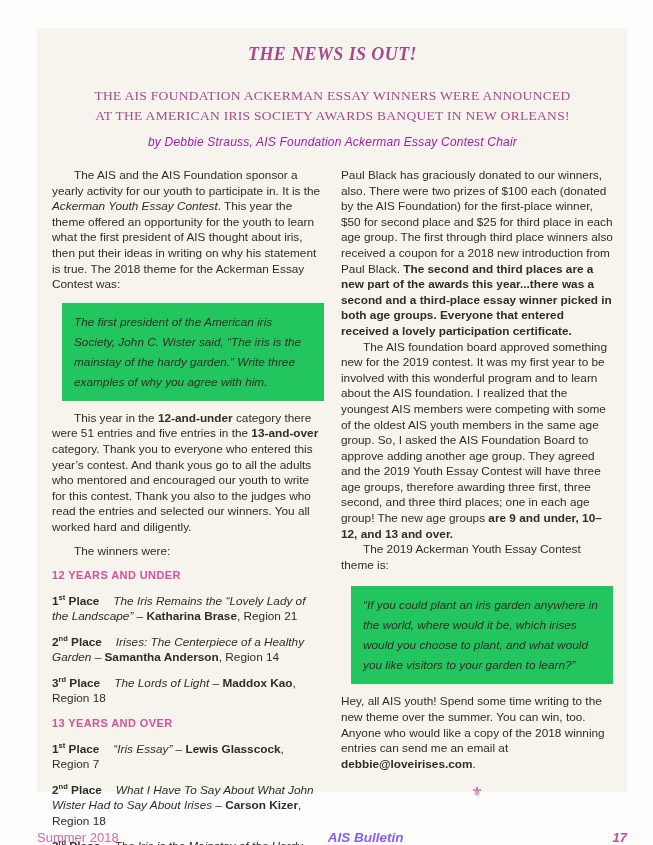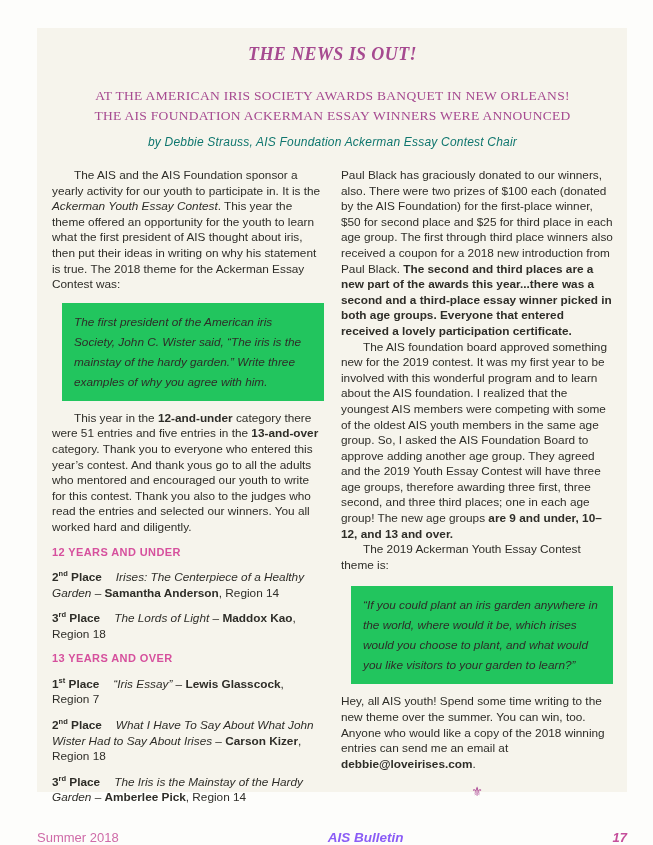--- a/index.html
+++ b/index.html
@@ -18,21 +18,21 @@
     font-style:italic;font-weight:bold;font-size:18px;
     color:#a64a90;letter-spacing:.4px;margin-top:2px;
   }
   .headline{
     text-align:center;font-family:"Liberation Serif",serif;
     font-size:13.5px;line-height:20px;color:#a64a90;
     letter-spacing:.3px;margin-top:21px;
   }
   .byline{
     text-align:center;font-style:italic;font-size:12px;
-    color:#0f766e;margin-top:9px;letter-spacing:.2px;
+    color:#a21caf;margin-top:9px;letter-spacing:.2px;
   }
   
   .cols{display:flex;gap:17px;margin-top:19px;}
   .col{width:272px;font-size:11.8px;line-height:15.6px;}
   .col p{margin:0;}
   .ind{text-indent:22px;}
   .mt{margin-top:8px !important;}
   .quote{
     background:#22c55e;font-style:italic;
     margin:10px 0 10px 10px;padding:9px 10px 9px 12px;
@@ -60,38 +60,40 @@
   .footer .pgnum{color:#c54f9b;font-size:13px;font-weight:bold;font-style:italic;}
 </style>
 </head>
 <body>
 
 <div class="page">
 
   <div class="kicker">THE NEWS IS OUT!</div>
 
   <div class="headline">
+    <div>THE AIS FOUNDATION ACKERMAN ESSAY WINNERS WERE ANNOUNCED</div>
     <div>AT THE AMERICAN IRIS SOCIETY AWARDS BANQUET IN NEW ORLEANS!</div>
-    <div>THE AIS FOUNDATION ACKERMAN ESSAY WINNERS WERE ANNOUNCED</div>
   </div>
 
   <div class="byline">by Debbie Strauss, AIS Foundation Ackerman Essay Contest Chair</div>
 
   <div class="cols">
 
     <div class="col">
       <p class="ind"><span>The AIS and the AIS Foundation sponsor a yearly activity for our youth to participate in. It is the </span><i class="essay">Ackerman Youth Essay Contest</i><span>. This year the theme offered an opportunity for the youth to learn what the first president of AIS thought about iris, then put their ideas in writing on why his statement is true. The 2018 theme for the Ackerman Essay Contest was:</span></p>
 
       <div class="quote">The first president of the American iris Society, John C. Wister said, “The iris is the mainstay of the hardy garden.” Write three examples of why you agree with him.</div>
 
       <p class="ind"><span>This year in the </span><b>12-and-under</b><span> category there were 51 entries and five entries in the </span><b>13-and-over</b><span> category. Thank you to everyone who entered this year’s contest. And thank yous go to all the adults who mentored and encouraged our youth to write for this contest. Thank you also to the judges who read the entries and selected our winners. You all worked hard and diligently.</span></p>
 
+      <p class="ind mt">The winners were:</p>
 
       <p class="group-label">12 YEARS AND UNDER</p>
 
+      <p class="winner"><span class="place"><span>1</span><sup>st</sup><span> Place</span></span><i class="essay">The Iris Remains the “Lovely Lady of the Landscape”</i><span> – </span><b>Katharina Brase</b><span>, Region 21</span></p>
 
       <p class="winner"><span class="place"><span>2</span><sup>nd</sup><span> Place</span></span><i class="essay">Irises: The Centerpiece of a Healthy Garden</i><span> – </span><b>Samantha Anderson</b><span>, Region 14</span></p>
 
       <p class="winner"><span class="place"><span>3</span><sup>rd</sup><span> Place</span></span><i class="essay">The Lords of Light</i><span> – </span><b>Maddox Kao</b><span>, Region 18</span></p>
 
       <p class="group-label">13 YEARS AND OVER</p>
 
       <p class="winner"><span class="place"><span>1</span><sup>st</sup><span> Place</span></span><i class="essay">“Iris Essay”</i><span> – </span><b>Lewis Glasscock</b><span>, Region 7</span></p>
 
       <p class="winner"><span class="place"><span>2</span><sup>nd</sup><span> Place</span></span><i class="essay">What I Have To Say About What John Wister Had to Say About Irises</i><span> – </span><b>Carson Kizer</b><span>, Region 18</span></p>

